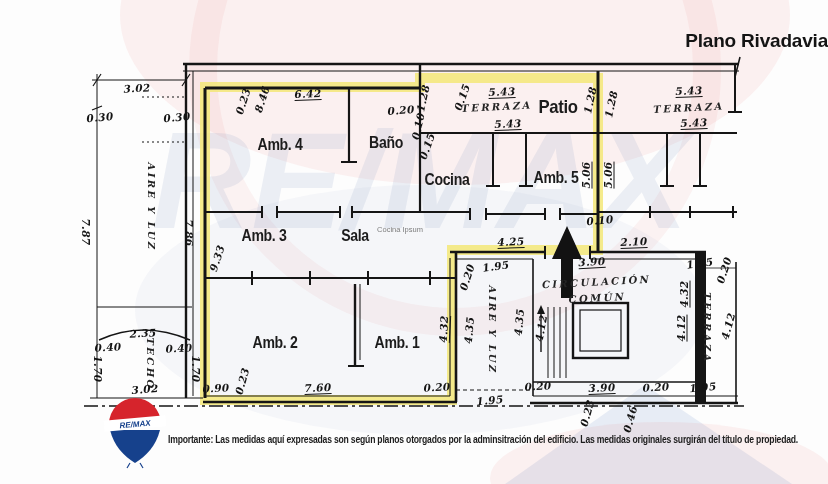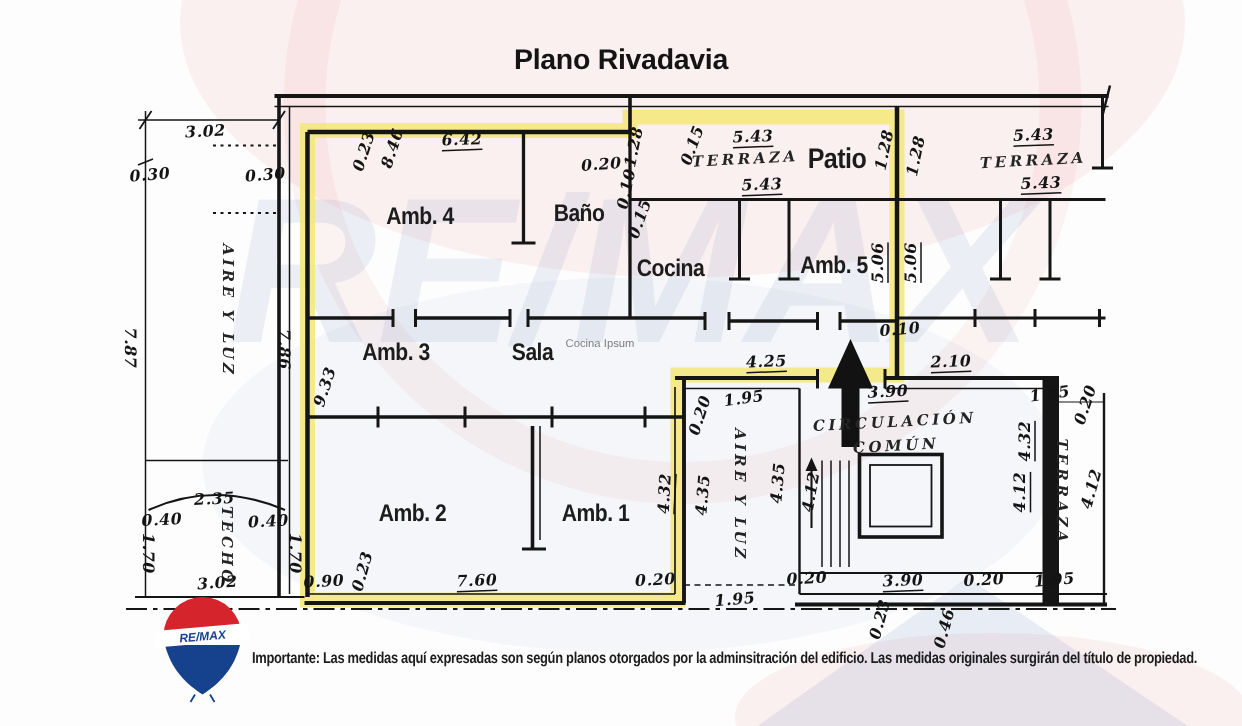--- a/index.html
+++ b/index.html
@@ -2,21 +2,21 @@
 <html><head>
 <meta charset="utf-8">
 <style>
   html,body{margin:0;padding:0;background:#ffffff;}
   #canvas{
     position:relative;width:828px;height:484px;overflow:hidden;
     background:#fdfdfd;font-family:"Liberation Sans",sans-serif;
   }
   #watermark-svg,#plan-svg{position:absolute;left:0;top:0;}
   #title{
-    position:absolute;left:0;top:30px;width:828px;text-align:center;
+    position:absolute;left:0;top:30px;width:828px;text-align:right;
     font:700 19px "Liberation Sans",sans-serif;color:#141414;letter-spacing:-0.2px;
   }
   #labels-layer{position:absolute;left:0;top:0;width:828px;height:484px;}
   .room-label{
     position:absolute;font:600 16px "Liberation Sans",sans-serif;color:#1c1c1c;
     white-space:nowrap;letter-spacing:-0.4px;
   }
   .area-label{
     position:absolute;font:italic 700 10px "DejaVu Serif",serif;color:#242424;
     letter-spacing:2.4px;white-space:pre;text-align:center;line-height:1.55;

